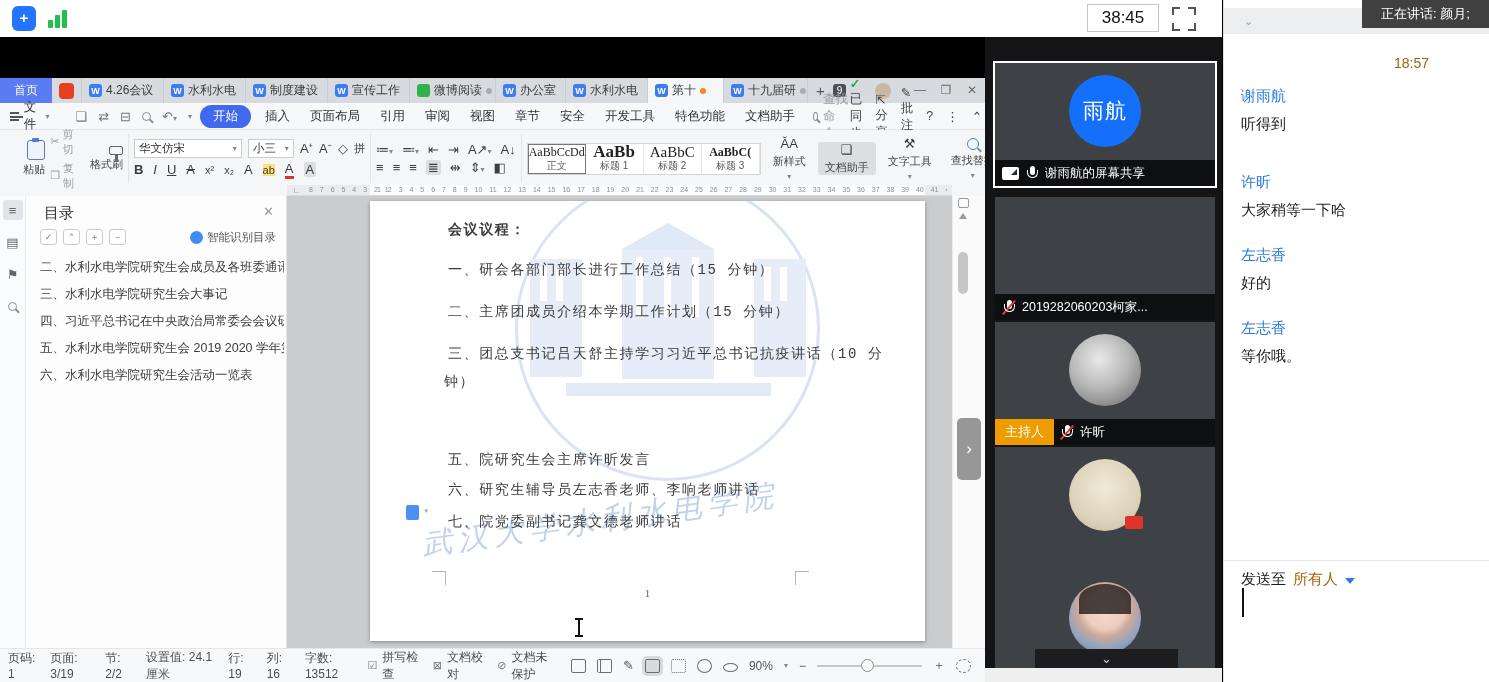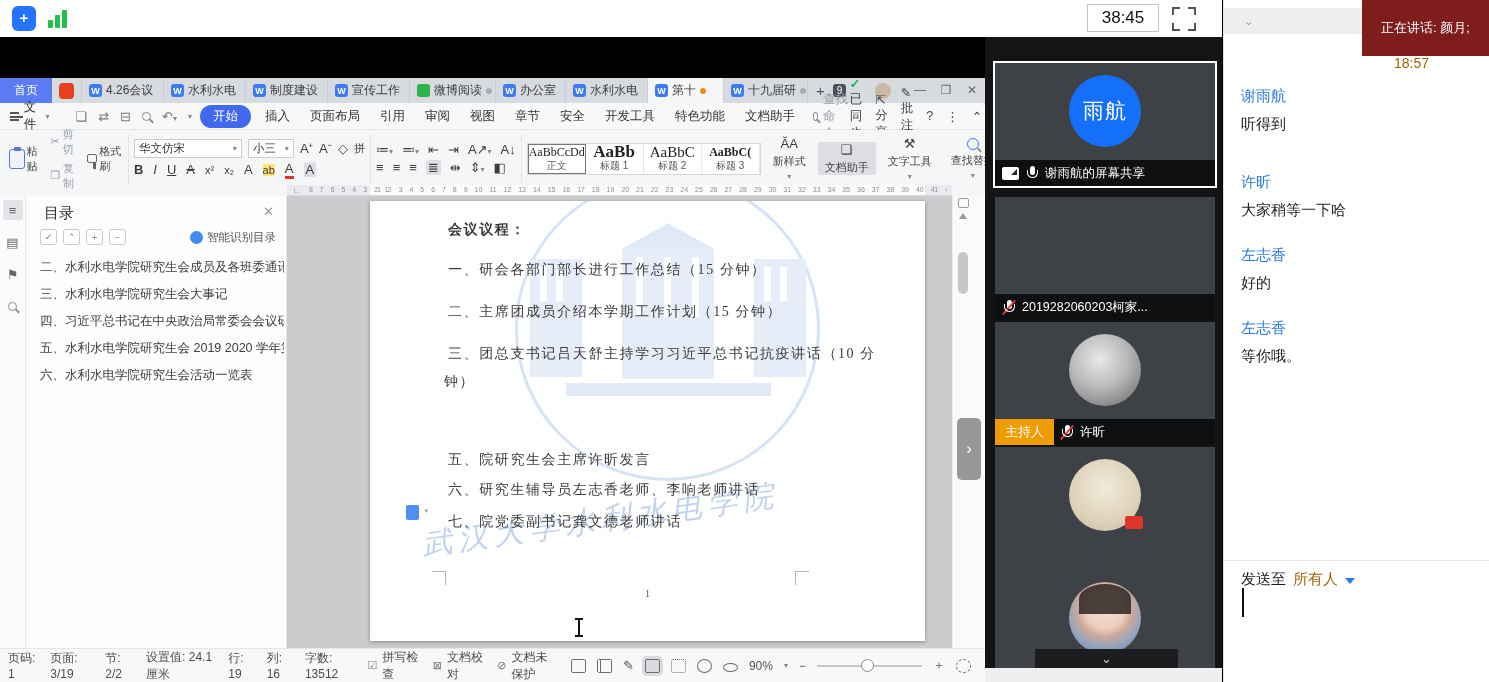--- a/index.html
+++ b/index.html
@@ -46,21 +46,21 @@
 .menuitem.sel{background:#4169f0;color:#fff;border-radius:13px;padding:3px 13px;margin:0 4px}
 .cmdsearch{display:flex;align-items:center;gap:5px;color:#9a9da3;margin-left:8px}
 .mag{width:9px;height:9px;border:1.5px solid #8a8d93;border-radius:50%;position:relative;display:inline-block}
 .mag::after{content:"";position:absolute;width:5px;height:1.5px;background:#8a8d93;transform:rotate(45deg);right:-4px;bottom:-2px}
 .mright{margin-left:auto;display:flex;align-items:center;gap:13px;padding-right:10px;color:#444}
 .gcheck{color:#22a94e;font-weight:bold}
 .caret{font-size:8px;color:#888}
 
 .tools{position:absolute;left:0;top:52px;width:100%;height:55px;background:#f5f6f7;display:flex;align-items:stretch;padding:4px 4px 2px 4px;font-size:11px;color:#444}
 .tgroup{display:flex;align-items:center;border-right:1px solid #e3e4e6;padding:0 5px;gap:5px}
-.bigbtn{display:flex;flex-direction:row;align-items:center;justify-content:center;gap:2px;width:40px}
+.bigbtn{display:flex;flex-direction:column;align-items:flex-end;justify-content:center;gap:2px;width:40px}
 .clip{width:18px;height:20px;border:1.5px solid #5b79c9;border-radius:3px;position:relative;background:#eef2fb}
 .clip::before{content:"";position:absolute;left:4px;top:-3px;width:7px;height:4px;background:#5b79c9;border-radius:1px}
 .mini2{display:flex;flex-direction:column;gap:4px;color:#9aa0a8}
 .mini2 div{display:flex;align-items:center;gap:3px}
 .brush{width:14px;height:9px;border:1.5px solid #666;border-radius:2px;position:relative}
 .brush::after{content:"";position:absolute;left:5px;top:8px;width:3px;height:6px;background:#666}
 .fcol{display:flex;flex-direction:column;gap:3px}
 .frow{display:flex;align-items:center;gap:6px}
 .fbox{border:1px solid #c9ccd1;background:#fff;display:flex;align-items:center;justify-content:space-between;padding:1px 4px;font-size:11.5px;color:#333}
 .fbox.name{width:108px}.fbox.size{width:46px}
@@ -89,21 +89,21 @@
 .toctitle{position:absolute;left:18px;top:8px;font-size:15px;color:#2e2e2e}
 .tocclose{position:absolute;right:12px;top:8px;color:#999;font-size:13px}
 .toctools{position:absolute;left:14px;top:33px;display:flex;gap:6px}
 .toctools .tb{width:17px;height:16px;border:1px solid #ccc;border-radius:3px;background:#fff;font-size:9px;color:#777;display:flex;align-items:center;justify-content:center}
 .smart{position:absolute;right:10px;top:34px;display:flex;align-items:center;gap:4px;color:#555;font-size:11.5px}
 .bluedot{width:13px;height:13px;border-radius:50%;background:#3f8cf0}
 .toclist{position:absolute;left:0;top:58px;right:2px}
 .toclist div{padding:5px 6px 5px 14px;white-space:nowrap;overflow:hidden;color:#3c3c3c;font-size:12.5px}
 .canvas{flex:1;background:#cbccce;position:relative;overflow:hidden}
 .page{position:absolute;left:83px;top:5px;width:555px;height:440px;background:#fff;box-shadow:0 1px 4px rgba(0,0,0,.35);overflow:hidden}
-.dline{position:absolute;left:78px;font-family:Liberation Serif, serif;font-size:14px;letter-spacing:1.6px;color:#3b3b3b;white-space:nowrap}
+.dline{position:absolute;left:78px;font-family:Liberation Mono, monospace;font-size:14px;letter-spacing:1.6px;color:#3b3b3b;white-space:nowrap}
 .dline.t{font-weight:bold}
 
 .wmk{position:absolute;pointer-events:none}
 .wring{left:145px;top:-25px;width:305px;height:305px;border:3px solid #d8e3f4;border-radius:50%}
 .whouse{background:#e6edf8}
 .wroof{width:0;height:0;border-left:46px solid transparent;border-right:46px solid transparent;border-bottom:26px solid #e0e9f6}
 .wslit{position:absolute;top:8px;width:7px;height:34px;background:#fff}
 .wbase{left:196px;top:182px;width:205px;height:13px;background:#e2eaf7}
 .wtext{left:50px;top:292px;width:460px;font-family:"DejaVu Serif",serif;font-style:italic;font-size:30px;color:#b7cbe9;transform:rotate(-8deg);letter-spacing:6px;opacity:.85}
 .cornermark{position:absolute;width:14px;height:14px}
@@ -147,21 +147,21 @@
 .av-sketch{background:radial-gradient(circle at 42% 35%,#e9e9e9 0%,#b9b9b9 45%,#8b8b8b 75%,#6f6f6f 100%)}
 .av-cartoon{background:radial-gradient(circle at 50% 40%,#f2ead9 0%,#ddd2ba 60%,#c4b89d 100%)}
 .flagbadge{position:absolute;right:-2px;bottom:2px;width:18px;height:13px;background:#e0342b;border-radius:2px}
 .av-photo{background:radial-gradient(circle at 50% 38%,#f6ddd0 0%,#eecdbd 34%,#caa99c 48%,#8fa3c0 68%,#5d6f92 100%)}
 .hair{position:absolute;left:10px;top:2px;width:52px;height:30px;border-radius:50% 50% 0 0;background:#2b2522;opacity:.85}
 .collapsebar{position:absolute;left:50px;top:612px;width:143px;height:19px;background:#1d1d1f;display:flex;align-items:center;justify-content:center;color:#cfcfcf;font-size:13px}
 .panelfoot{position:absolute;left:985px;top:668px;width:237px;height:14px;background:#efefef}
 
 .chat{position:absolute;left:1223px;top:0;width:266px;height:682px;background:#fff;border-left:1px solid #e2e2e2}
 .chathdr{position:absolute;left:0;top:8px;width:100%;height:26px;background:#eceef0;color:#96999e;font-size:11px;display:flex;align-items:center;padding-left:20px}
-.toast{position:absolute;right:0;top:0;width:127px;height:56px;background:#7f1d1d;color:#fff;font-size:13px;display:flex;align-items:center;justify-content:center;white-space:nowrap}
+.toast{position:absolute;right:0;top:0;width:127px;height:28px;background:#404040;color:#fff;font-size:13px;display:flex;align-items:center;justify-content:center;white-space:nowrap}
 .chattime{position:absolute;left:170px;top:55px;color:#a16207;font-size:14px}
 .msgs{position:absolute;left:17px;top:82px;right:8px}
 .msg{margin-bottom:17px}
 .msg .snd{font-size:15px;line-height:28px}
 .msg .txt{font-size:15px;line-height:28px;color:#1f1f1f}
 .snd.blue{color:#2d7be0}.snd.green{color:#0dbd62}
 .msg.gap{margin-top:30px}
 .chatfoot{position:absolute;left:0;top:560px;width:100%;border-top:1px solid #e7e7e7;padding:9px 0 0 17px}
 .sendrow{font-size:15px;color:#1f1f1f;display:flex;align-items:center;gap:7px}
 .sendto{color:#a16207}

